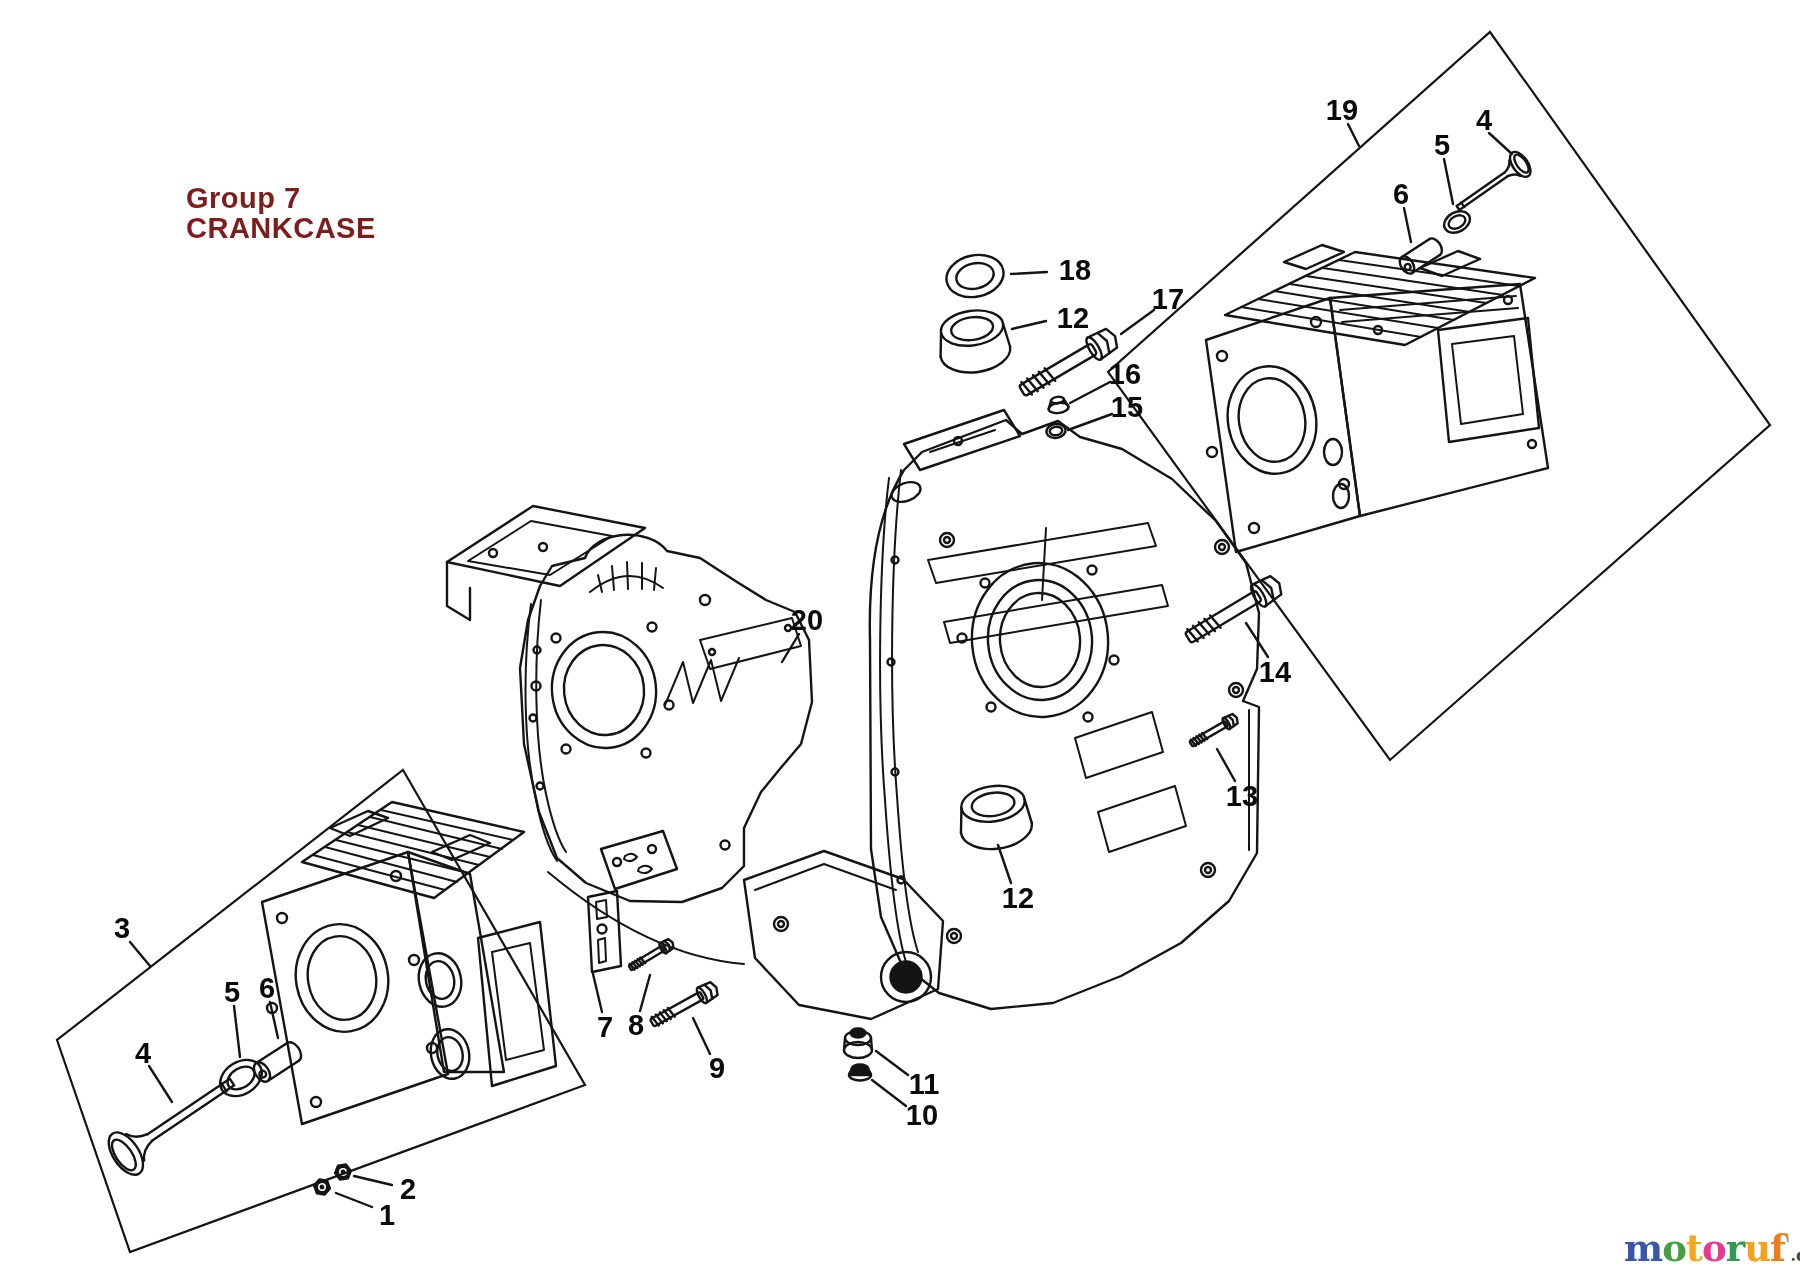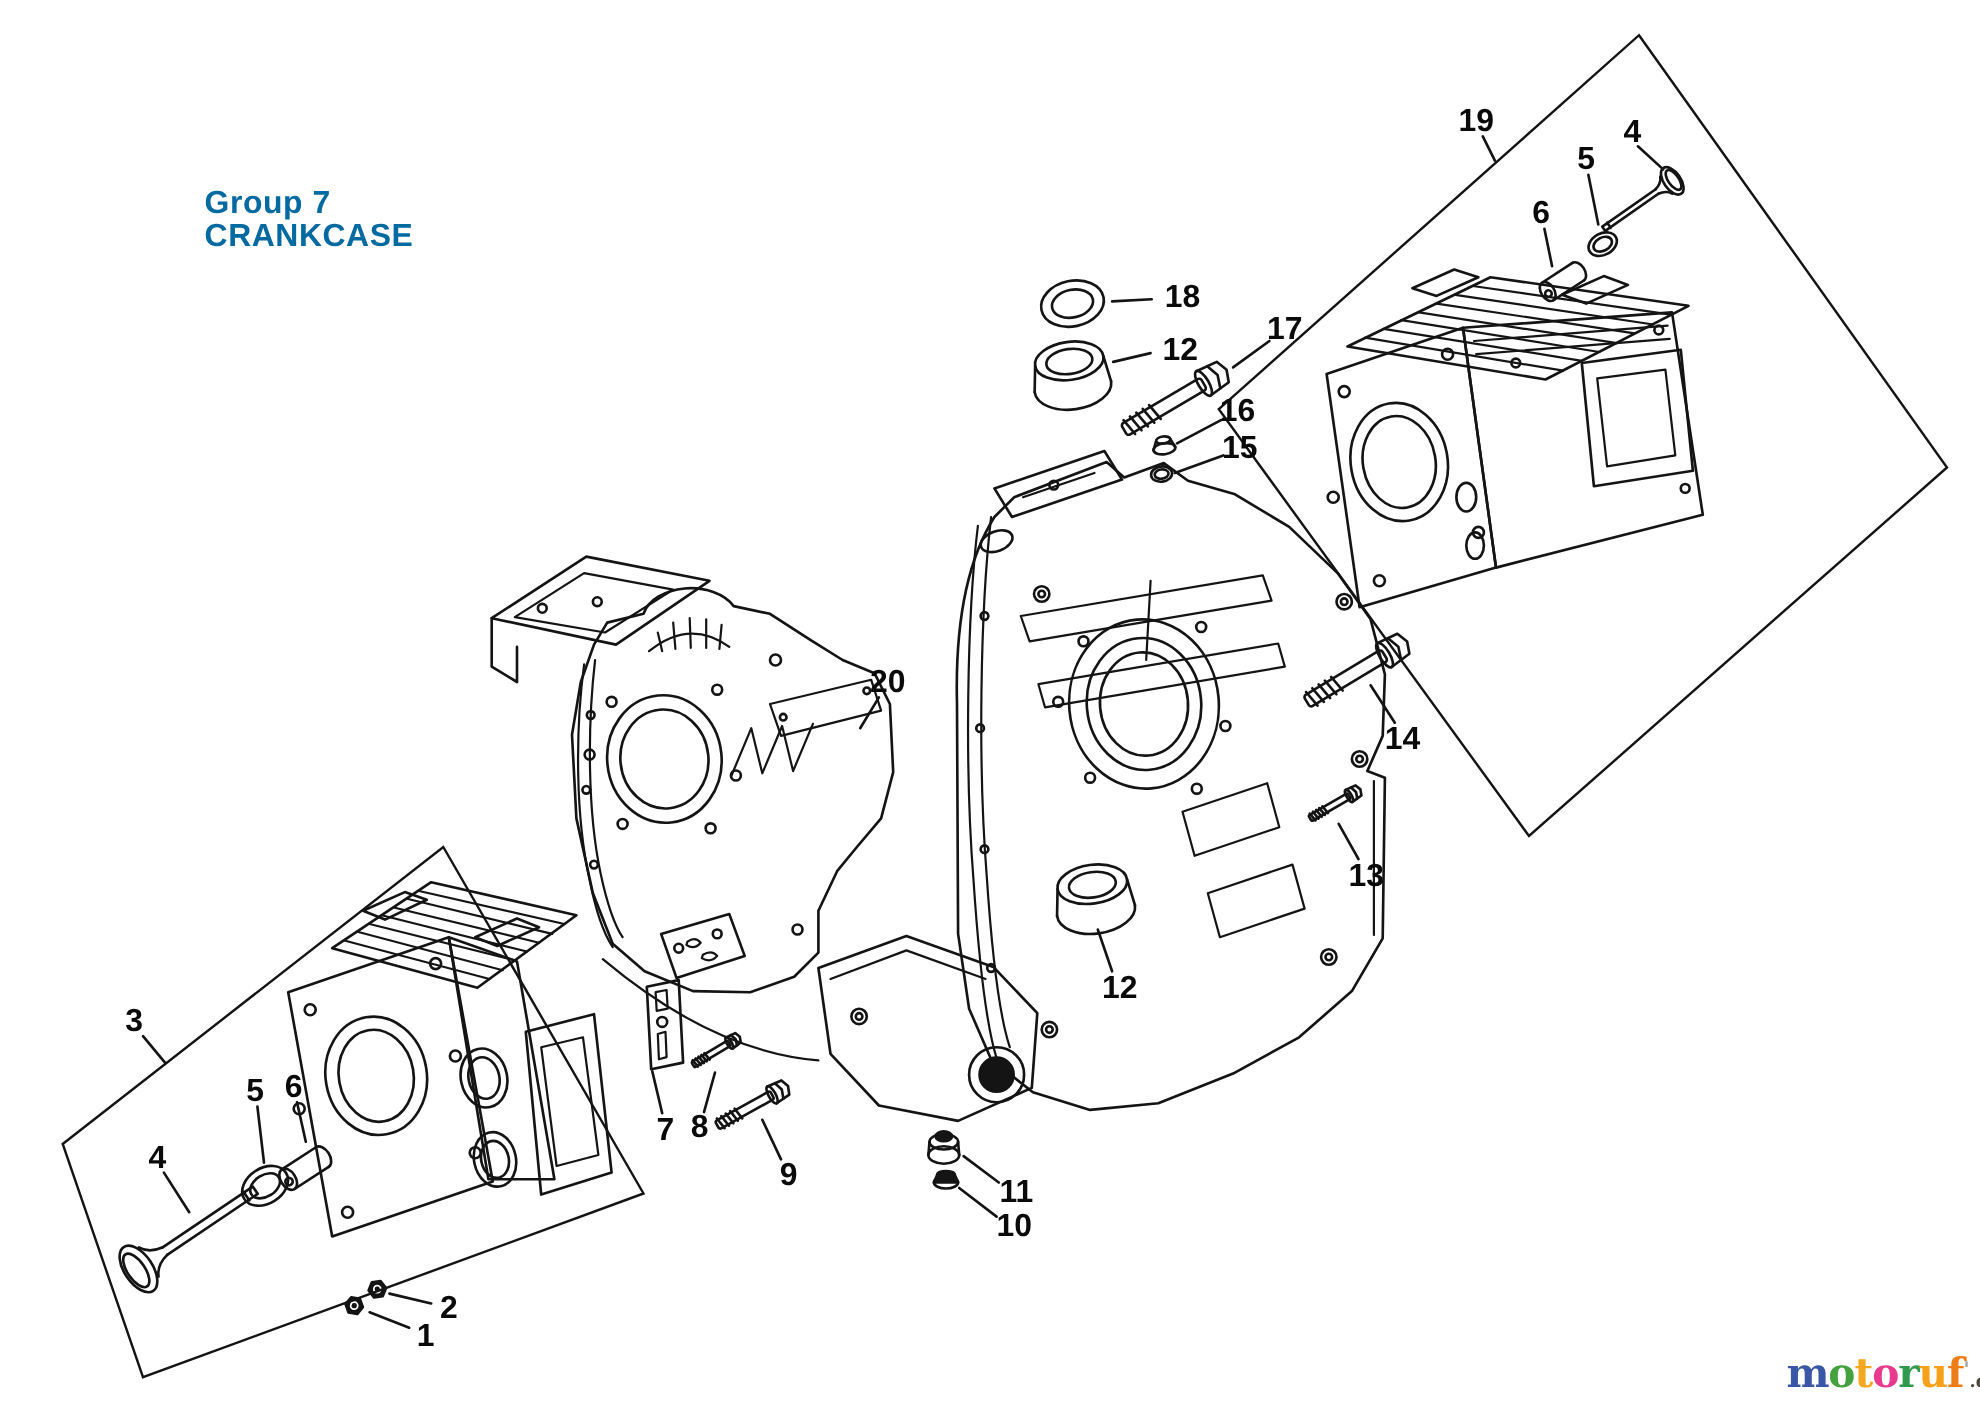--- a/index.html
+++ b/index.html
@@ -6,21 +6,21 @@
   .page{position:relative;width:1800px;height:1276px;background:#ffffff;overflow:hidden;
         font-family:"Liberation Sans",sans-serif;}
   .diagram-svg{position:absolute;left:0;top:0;}
   
   g.art{fill:none;stroke:#141414;stroke-width:2.4;stroke-linecap:round;stroke-linejoin:round;}
   .thin{stroke-width:2;}
   .boundary{fill:none;stroke:#141414;stroke-width:2.2;stroke-linejoin:miter;}
   .leader{stroke:#141414;stroke-width:2.4;stroke-linecap:round;}
   .callout-num{font:700 29px "Liberation Sans",sans-serif;fill:#0a0a0a;stroke:none;}
   #protos *{vector-effect:non-scaling-stroke;}
-  .header-block{position:absolute;left:186px;top:170px;color:#0369a1;
+  .header-block{position:absolute;left:186px;top:183px;color:#7f1d1d;
         font:700 29px/30px "Liberation Sans",sans-serif;letter-spacing:0.5px;}
   .watermark{position:absolute;left:1624px;top:1226px;white-space:nowrap;
         font-family:"DejaVu Serif",serif;font-weight:700;font-size:37px;letter-spacing:-1px;}
   .watermark .suffix{font-size:16px;font-weight:700;letter-spacing:0;}
   .watermark .tick{font-size:18px;vertical-align:10px;letter-spacing:0;}
 </style>
 </head>
 <body>
 
 <div class="page">

